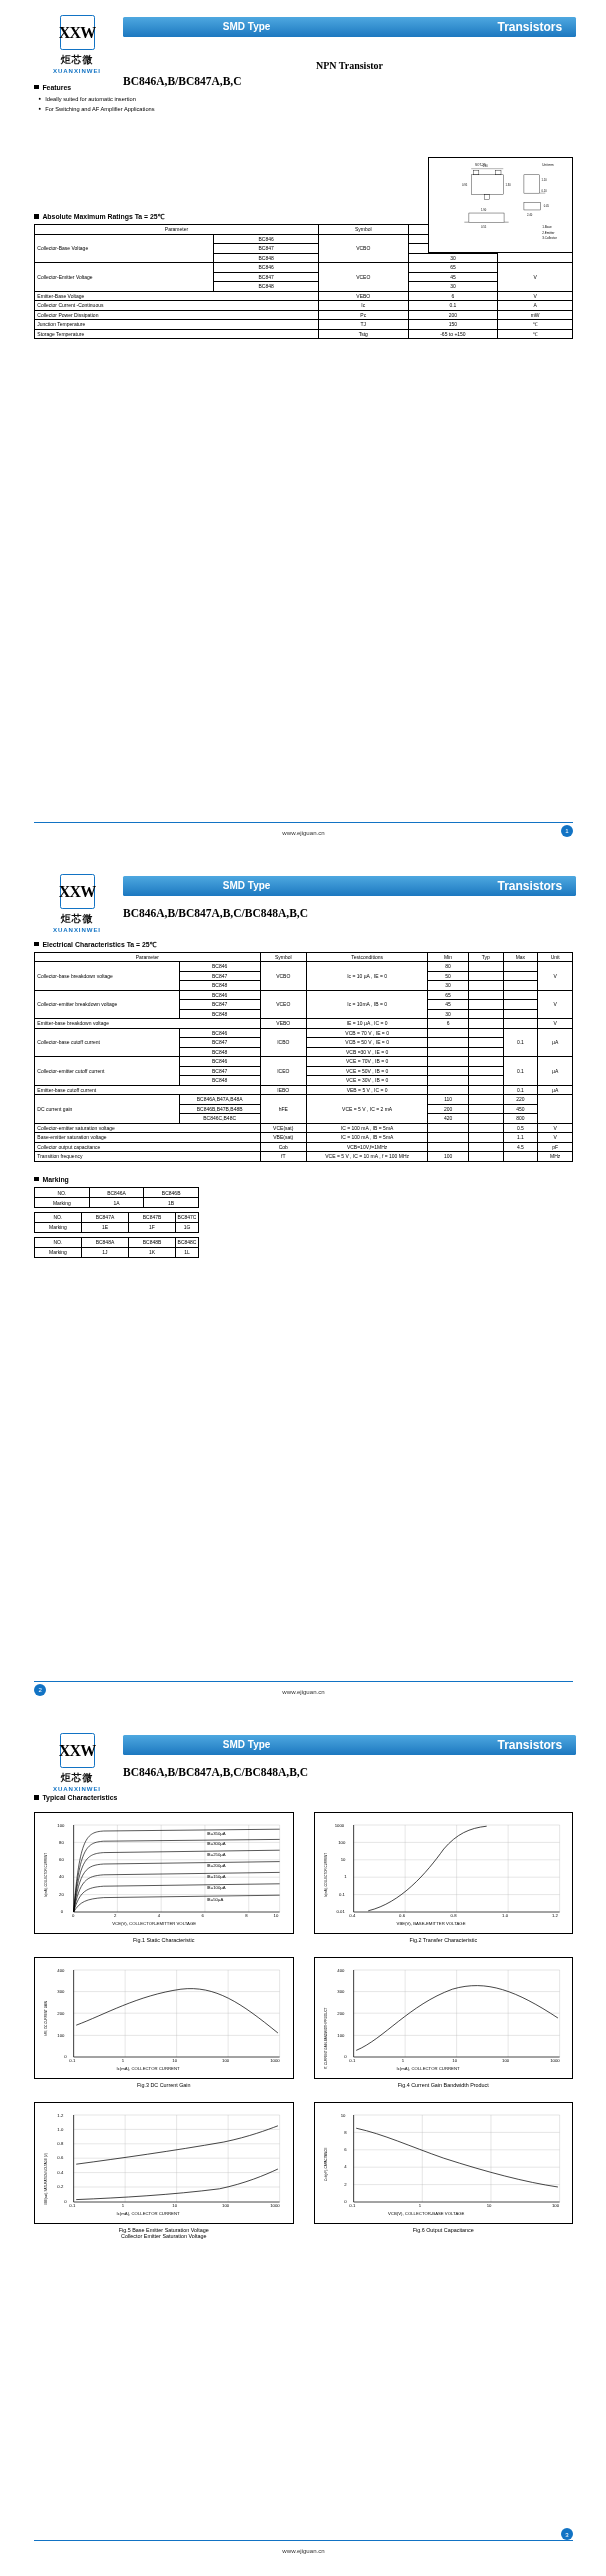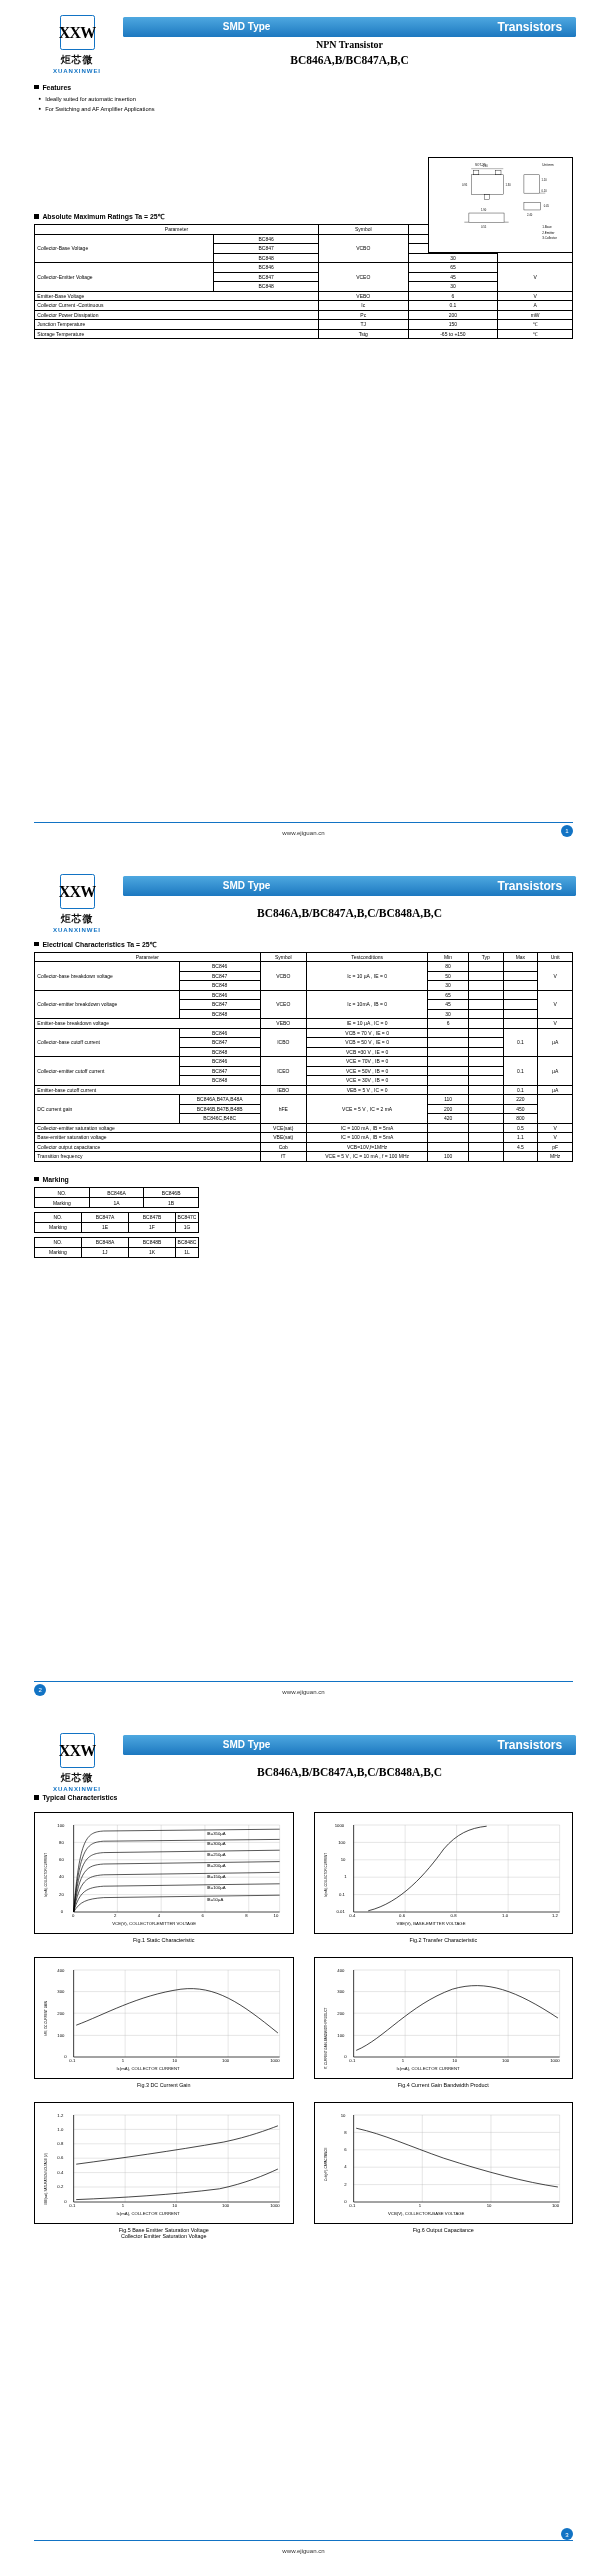--- a/index.html
+++ b/index.html
@@ -83,25 +83,25 @@
     margin-left: 86px;
   }
   .titlebar .t-right {
     font-size: 12px;
     font-weight: bold;
   }
   .subtitle1 {
     text-align: center;
     font-size: 10px;
     font-weight: bold;
-    margin-top: 2px;
+    margin-top: 23px;
     font-family: "Liberation Serif", serif;
   }
   .subtitle2 {
-    text-align: center;
+    text-align: left;
     font-size: 11.5px;
     font-weight: bold;
     margin-top: 4.6px;
     font-family: "Liberation Serif", serif;
   }
   
   .section-head {
     font-size: 6.9px;
     font-weight: bold;
     margin: 0 0 3.1px 0;

